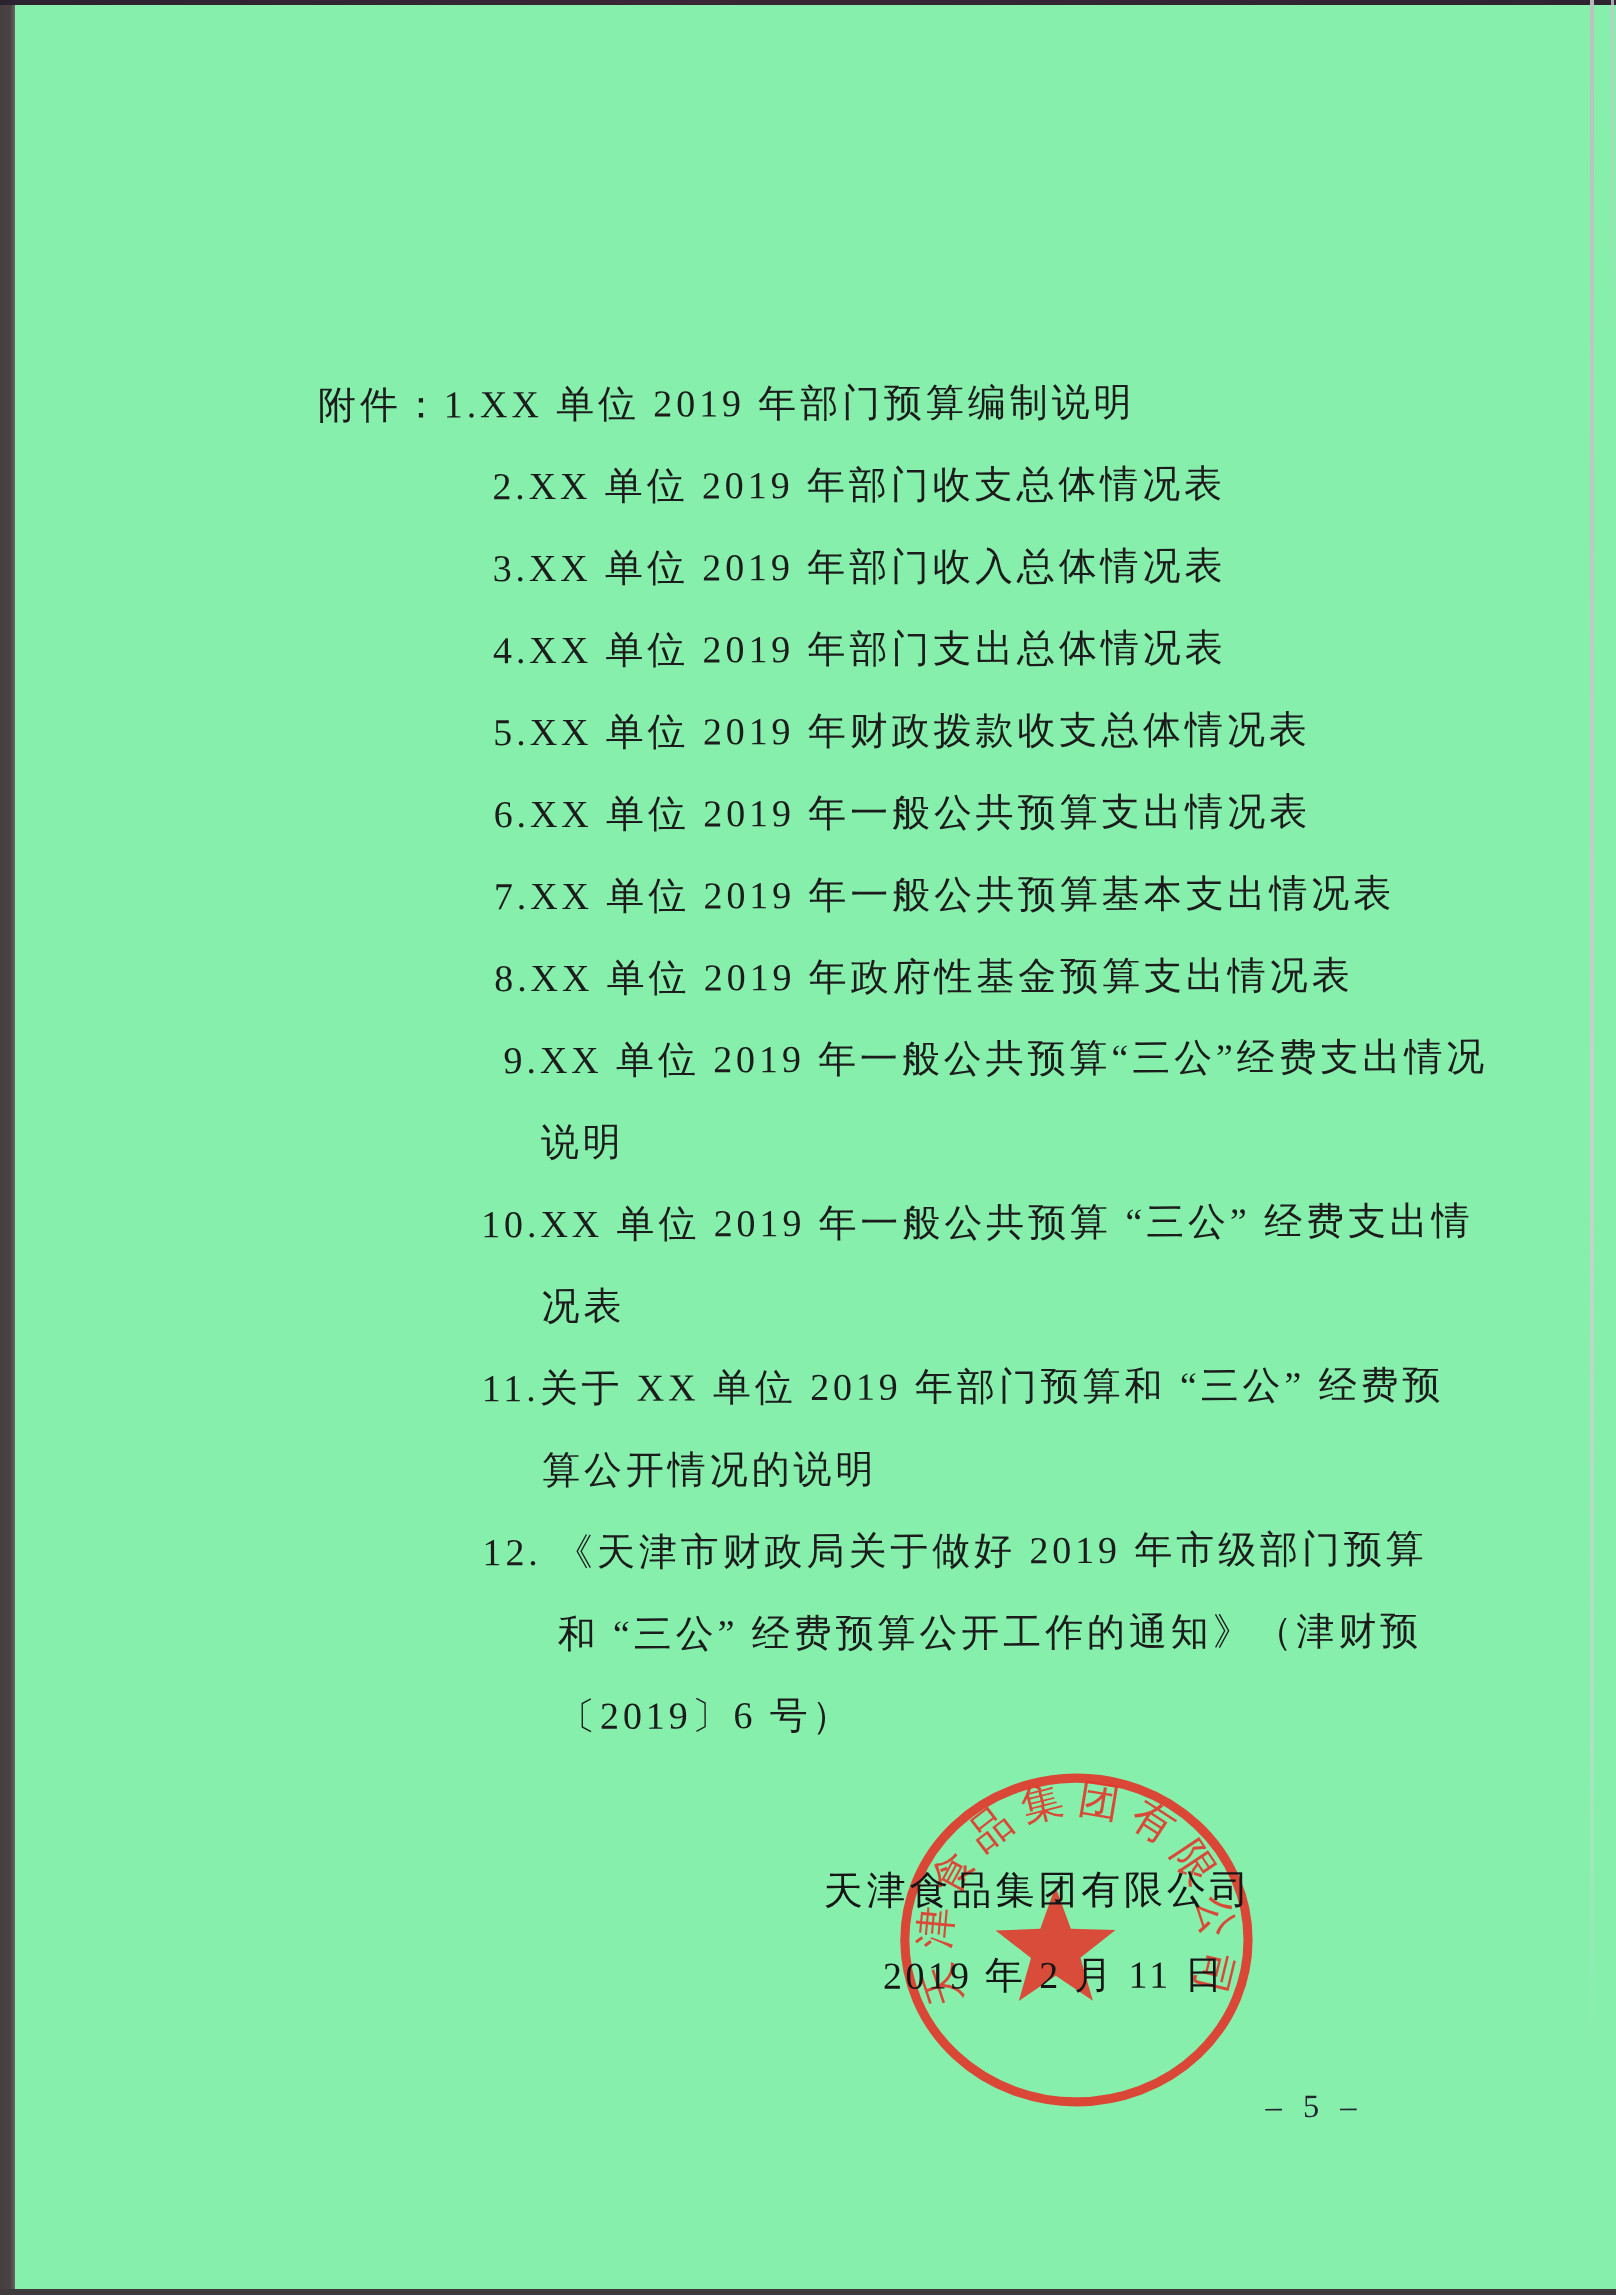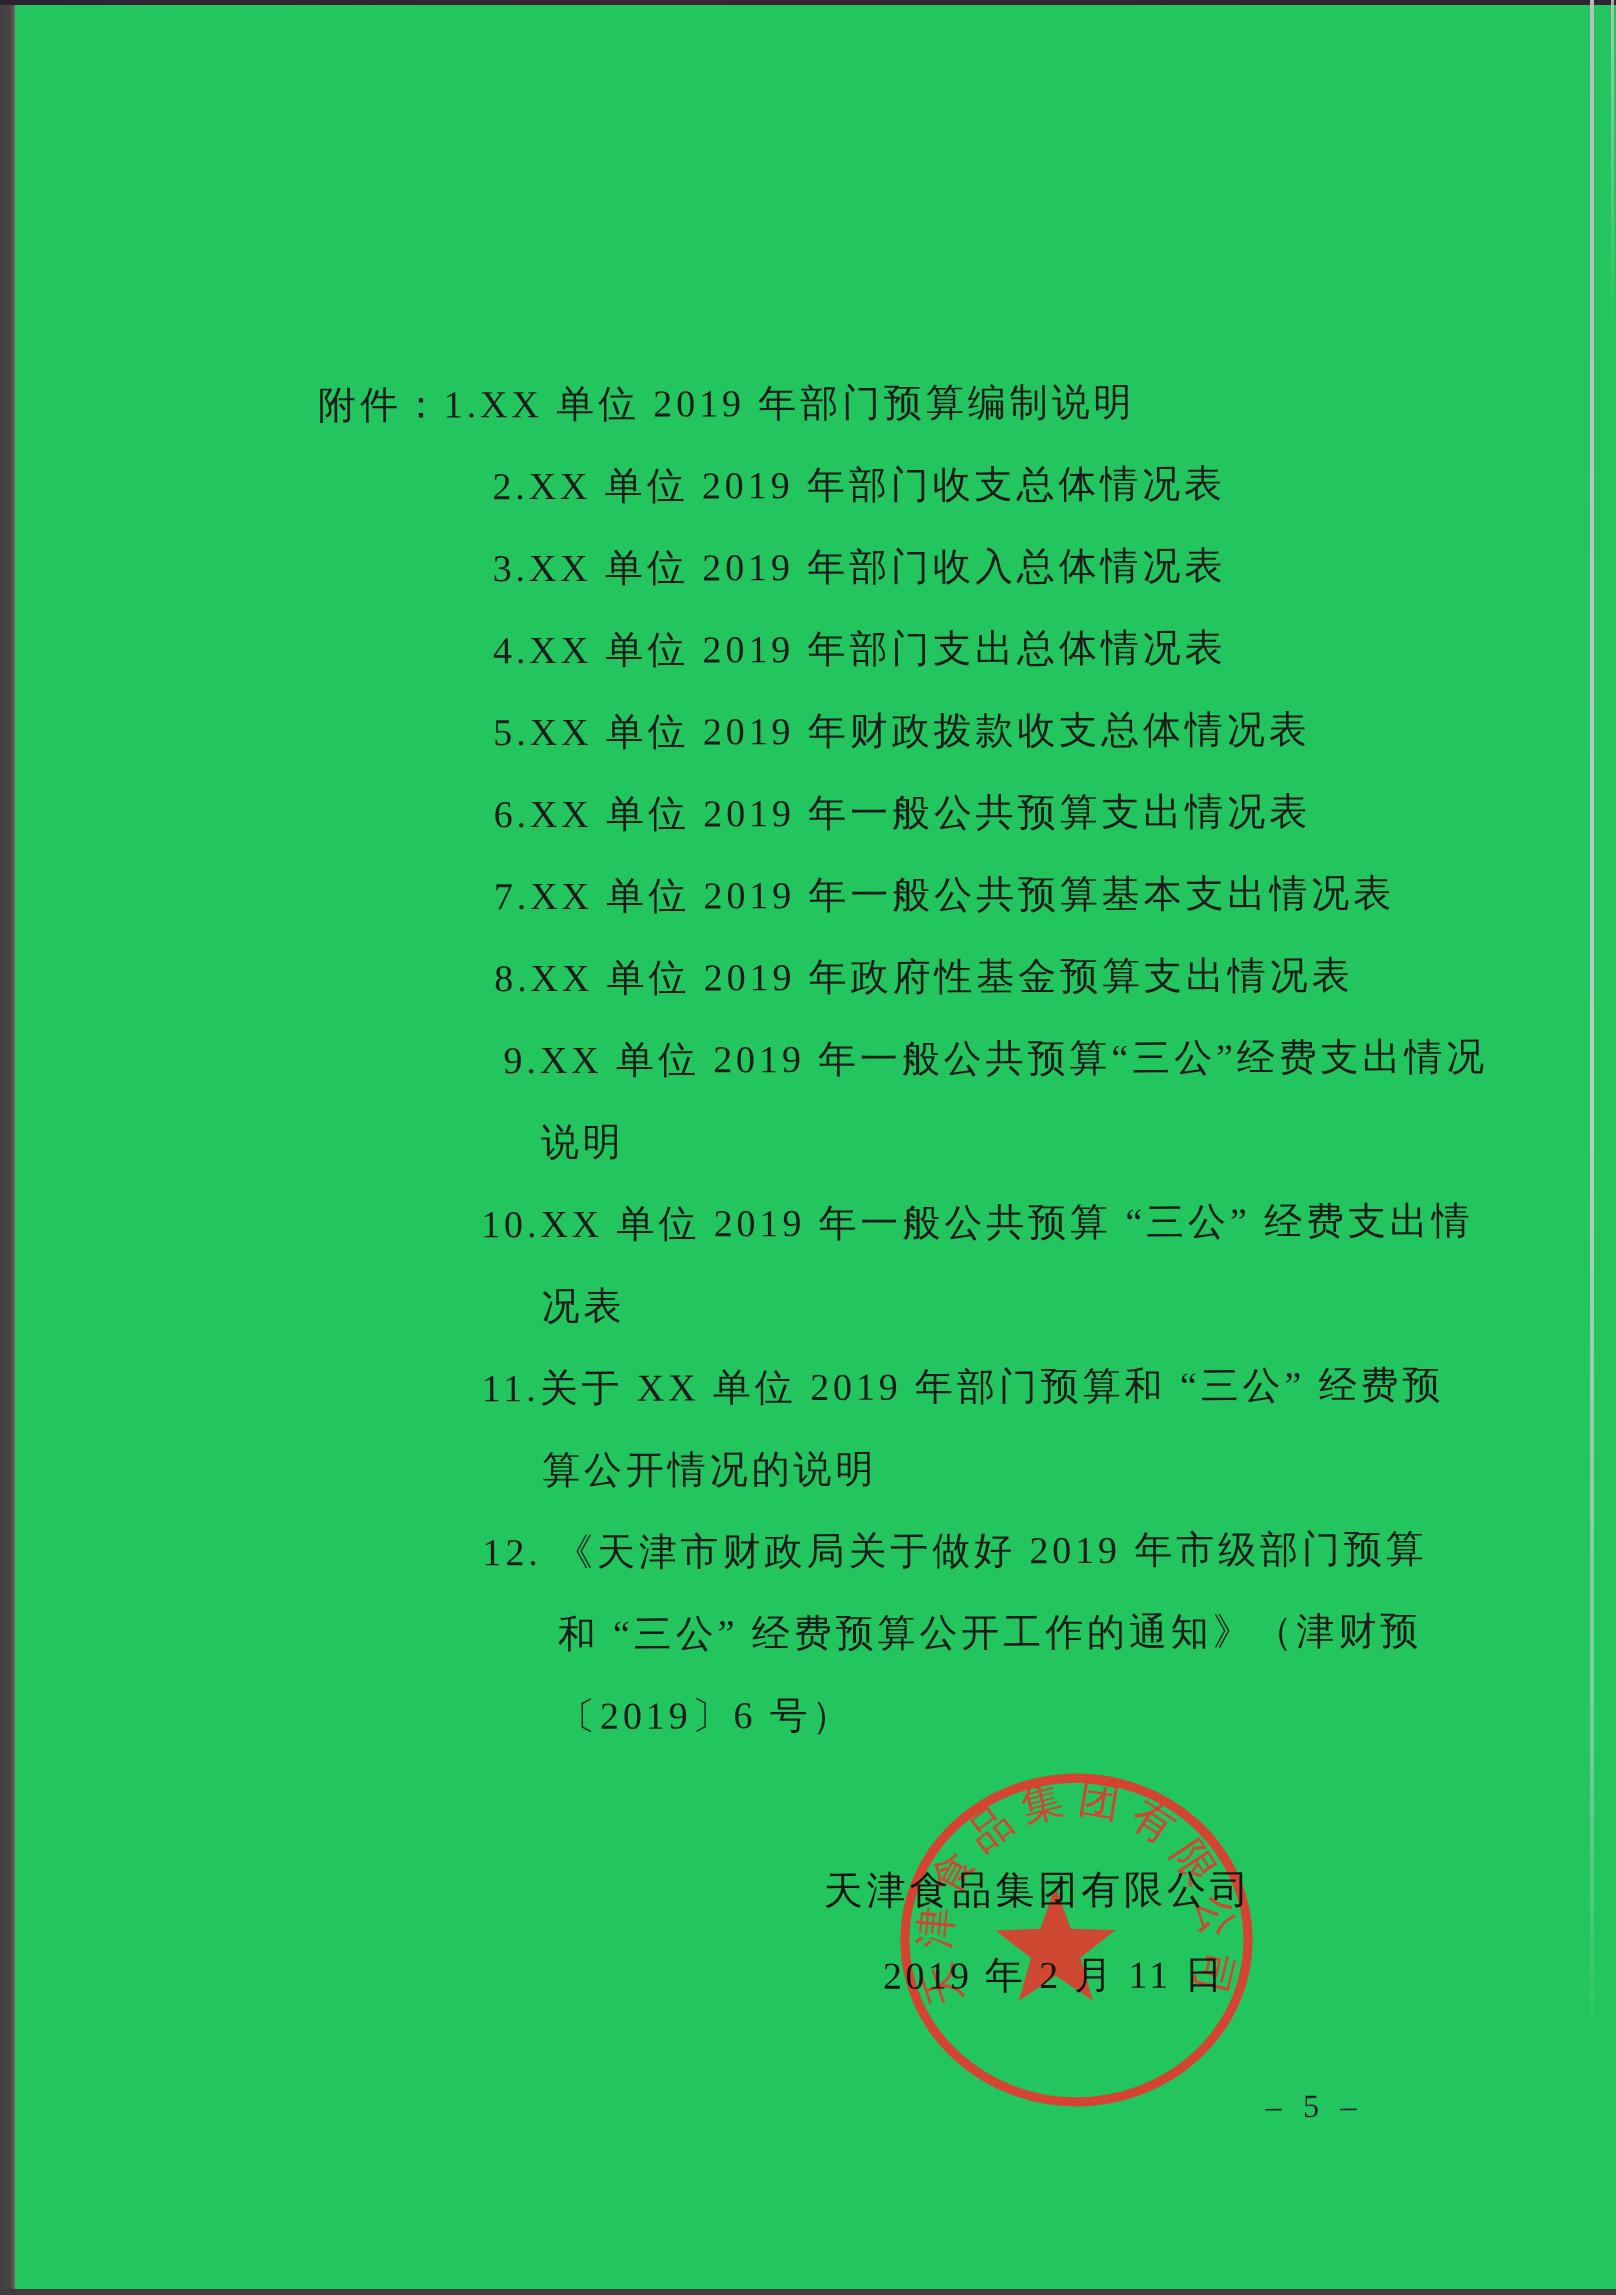--- a/index.html
+++ b/index.html
@@ -1,21 +1,21 @@
 <!DOCTYPE html>
 <html style="font-size:10.4px"><head>
 <meta charset="utf-8">
 <style>
   html,body{margin:0;padding:0;}
   body{
     width:1616px;height:2295px;position:relative;background:#ffffff;
     font-family:"Liberation Serif","DejaVu Serif",serif;
     overflow:hidden;
   }
-  .page-scan{position:absolute;inset:0;background:#22c55e;}
+  .page-scan{position:absolute;inset:0;background:#86efac;}
   
   .edge-left{position:absolute;left:0;top:0;width:15px;height:2295px;
     background:linear-gradient(90deg,#453f40 0%,#4a4444 70%,#6b6464 100%);}
   .edge-top{position:absolute;left:0;top:0;width:1616px;height:4.6px;
     background:linear-gradient(90deg,#2c2330,#3a2634 40%,#2e2430);}
   .edge-bottom{position:absolute;left:0;top:2289px;width:1616px;height:6.5px;
     background:#3f3a3b;}
   .edge-right-line{position:absolute;left:1590px;top:0;width:3.9px;height:2054px;
     background:linear-gradient(180deg,rgba(190,190,192,.95) 0%,rgba(205,205,207,.85) 55%,rgba(214,214,216,.45) 85%,rgba(214,214,216,0) 100%);}
   .edge-right-line2{position:absolute;left:1611px;top:0;width:2.6px;height:338px;

